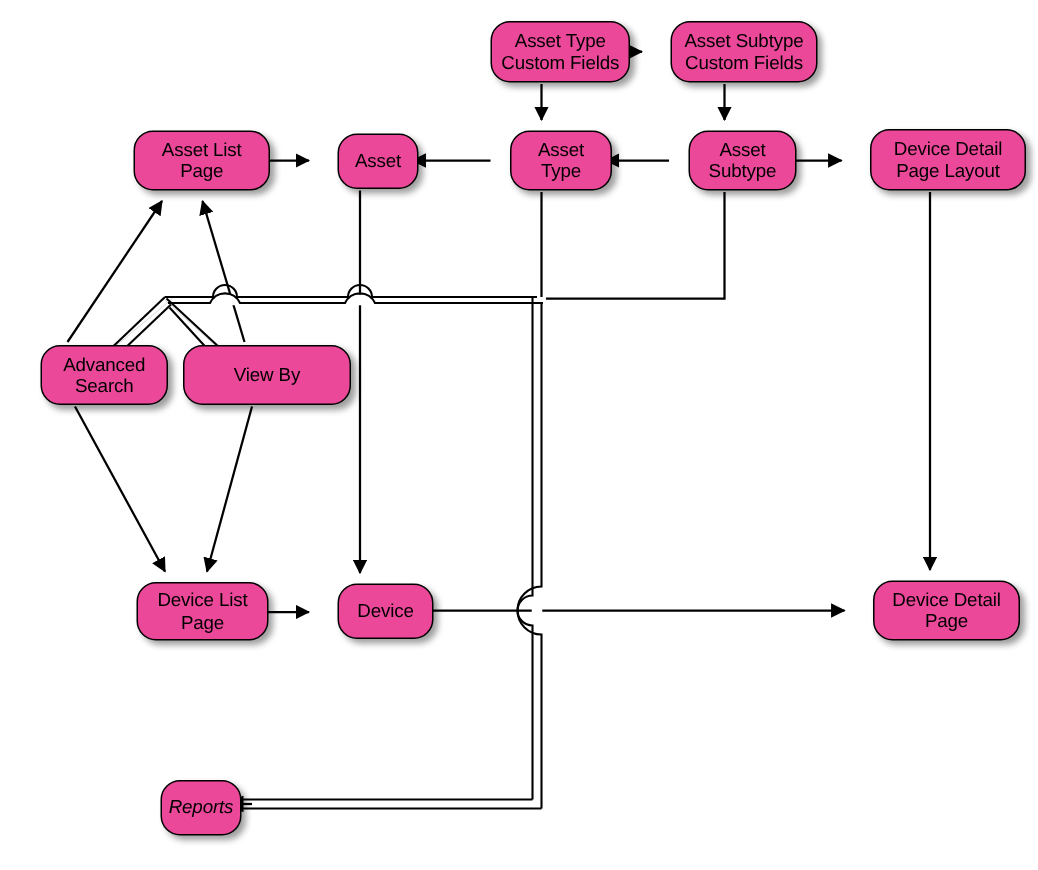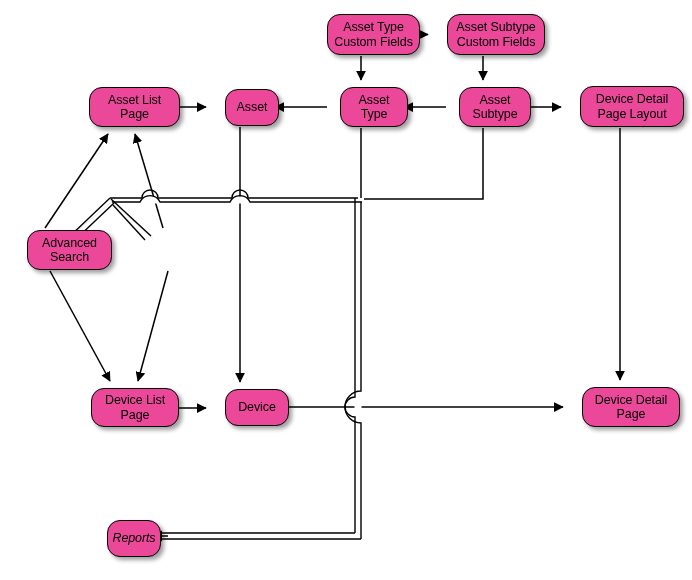--- a/index.html
+++ b/index.html
@@ -177,20 +177,23 @@
   <div class="node" style="left:568px; top:86px; width:104px; height:41px;">
     <span>Device Detail
 Page Layout</span>
   </div>
 
   <div class="node" style="left:15px; top:230px; width:85px; height:40px;">
     <span>Advanced
 Search</span>
   </div>
 
+  <div class="node" style="left:110px; top:230px; width:112px; height:40px;">
+    <span>View By</span>
+  </div>
 
   <div class="node" style="left:79px; top:388px; width:88px; height:39px;">
     <span>Device List
 Page</span>
   </div>
 
   <div class="node" style="left:213px; top:389px; width:64px; height:37px;">
     <span>Device</span>
   </div>
 

